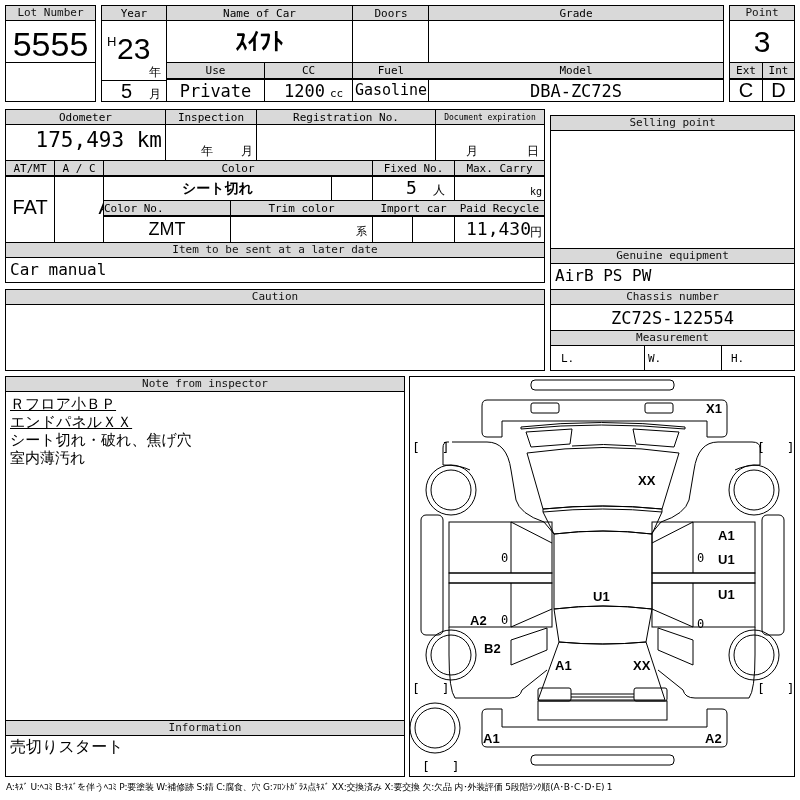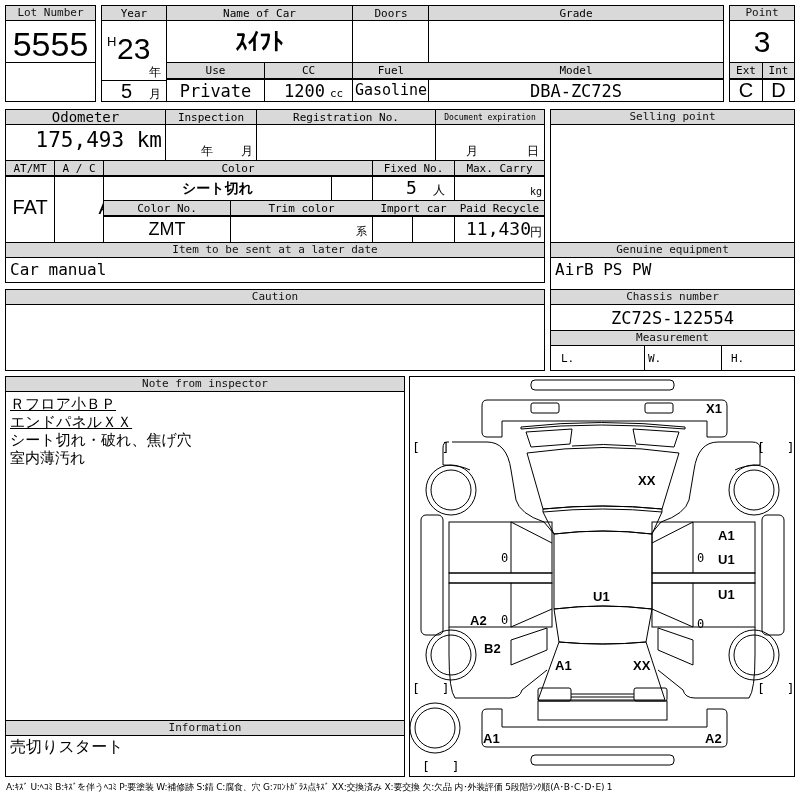--- a/index.html
+++ b/index.html
@@ -70,21 +70,21 @@
   <div class="t" style="left:0;top:57px;width:32px;text-align:center;font-size:11px;line-height:15px;">Ext</div>
   <div class="t" style="left:33px;top:57px;width:31px;text-align:center;font-size:11px;line-height:15px;">Int</div>
   <div class="vr" style="left:32px;top:56px;height:39px;"></div>
   <div class="hr" style="left:0;top:73px;width:64px;"></div>
   <div class="t big" style="left:0;top:73px;width:32px;text-align:center;font-size:20px;line-height:22px;">C</div>
   <div class="t big" style="left:33px;top:73px;width:31px;text-align:center;font-size:20px;line-height:22px;">D</div>
 </div>
 
 <div class="box" style="left:5px;top:109px;width:540px;height:174px;">
   <div class="hdr" style="left:0;top:0;width:538px;"></div>
-  <div class="t" style="left:0;top:0;width:159px;text-align:center;font-size:14px;line-height:15px;">Odometer</div>
+  <div class="t" style="left:0;top:0;width:159px;text-align:center;font-size:11px;line-height:15px;">Odometer</div>
   <div class="t" style="left:160px;top:0;width:90px;text-align:center;font-size:11px;line-height:15px;">Inspection</div>
   <div class="t" style="left:251px;top:0;width:178px;text-align:center;font-size:11px;line-height:15px;">Registration No.</div>
   <div class="t" style="left:430px;top:1px;width:108px;text-align:center;font-size:8px;line-height:13px;">Document expiration</div>
   <div class="vr" style="left:159px;top:0;height:50px;"></div>
   <div class="vr" style="left:250px;top:0;height:50px;"></div>
   <div class="vr" style="left:429px;top:0;height:50px;"></div>
 
   <div class="t" style="left:0;top:18px;width:156px;text-align:right;font-size:21px;">175,493 km</div>
   <div class="t" style="left:195px;top:33px;font-size:12px;">年</div>
   <div class="t" style="left:235px;top:33px;font-size:12px;">月</div>
@@ -109,21 +109,21 @@
   <div class="t big" style="left:49px;top:86px;width:48px;text-align:center;font-size:20px;margin-left:40px;">AAC</div>
 
   <div class="t" style="left:98px;top:67px;width:227px;text-align:center;font-size:14px;font-weight:bold;line-height:22px;">シート切れ</div>
   <div class="vr" style="left:325px;top:66px;height:24px;"></div>
   <div class="t" style="left:400px;top:68px;font-size:18px;line-height:20px;">5</div>
   <div class="t" style="left:427px;top:72px;font-size:12px;">人</div>
   <div class="t" style="left:524px;top:76px;font-size:10px;">kg</div>
 
   <div class="hr" style="left:97px;top:90px;width:441px;"></div>
   <div class="hdr" style="left:98px;top:91px;width:440px;height:15px;"></div>
-  <div class="t" style="left:98px;top:91px;width:126px;text-align:center;font-size:11px;line-height:15px;">Color No.</div>
+  <div class="t" style="left:98px;top:91px;width:126px;font-size:11px;line-height:15px;">Color No.</div>
   <div class="t" style="left:225px;top:91px;width:141px;text-align:center;font-size:11px;line-height:15px;">Trim color</div>
   <div class="t" style="left:367px;top:91px;width:81px;text-align:center;font-size:11px;line-height:15px;">Import car</div>
   <div class="t" style="left:449px;top:91px;width:89px;text-align:center;font-size:11px;line-height:15px;">Paid Recycle</div>
   <div class="vr" style="left:224px;top:90px;height:42px;"></div>
   <div class="hr" style="left:97px;top:106px;width:441px;"></div>
   <div class="vr" style="left:406px;top:106px;height:26px;"></div>
 
   <div class="t big" style="left:98px;top:107px;width:126px;text-align:center;font-size:18px;line-height:24px;">ZMT</div>
   <div class="t" style="left:350px;top:114px;font-size:11px;">系</div>
   <div class="t" style="left:460px;top:108px;font-size:18px;line-height:22px;">11,430</div>
@@ -131,21 +131,21 @@
 
   <div class="hr" style="left:0;top:132px;width:538px;"></div>
   <div class="hdr" style="left:0;top:133px;width:538px;">Item to be sent at a later date</div>
   <div class="t" style="left:4px;top:150px;font-size:16px;line-height:20px;">Car manual</div>
 </div>
 
 <div class="box" style="left:5px;top:289px;width:540px;height:82px;">
   <div class="hdr" style="left:0;top:0;width:538px;">Caution</div>
 </div>
 
-<div class="box" style="left:550px;top:109px;width:245px;height:200px;">
+<div class="box" style="left:550px;top:115px;width:245px;height:200px;">
   <div class="hdr" style="left:0;top:0;width:243px;">Selling point</div>
   <div class="hr" style="left:0;top:132px;width:243px;"></div>
   <div class="hdr" style="left:0;top:133px;width:243px;">Genuine equipment</div>
   <div class="t" style="left:4px;top:150px;font-size:16px;line-height:20px;">AirB PS PW</div>
 </div>
 
 <div class="box" style="left:550px;top:289px;width:245px;height:82px;">
   <div class="hdr" style="left:0;top:0;width:243px;">Chassis number</div>
   <div class="t" style="left:0;top:16px;width:243px;text-align:center;font-size:17px;line-height:24px;">ZC72S-122554</div>
   <div class="hr" style="left:0;top:40px;width:243px;"></div>

